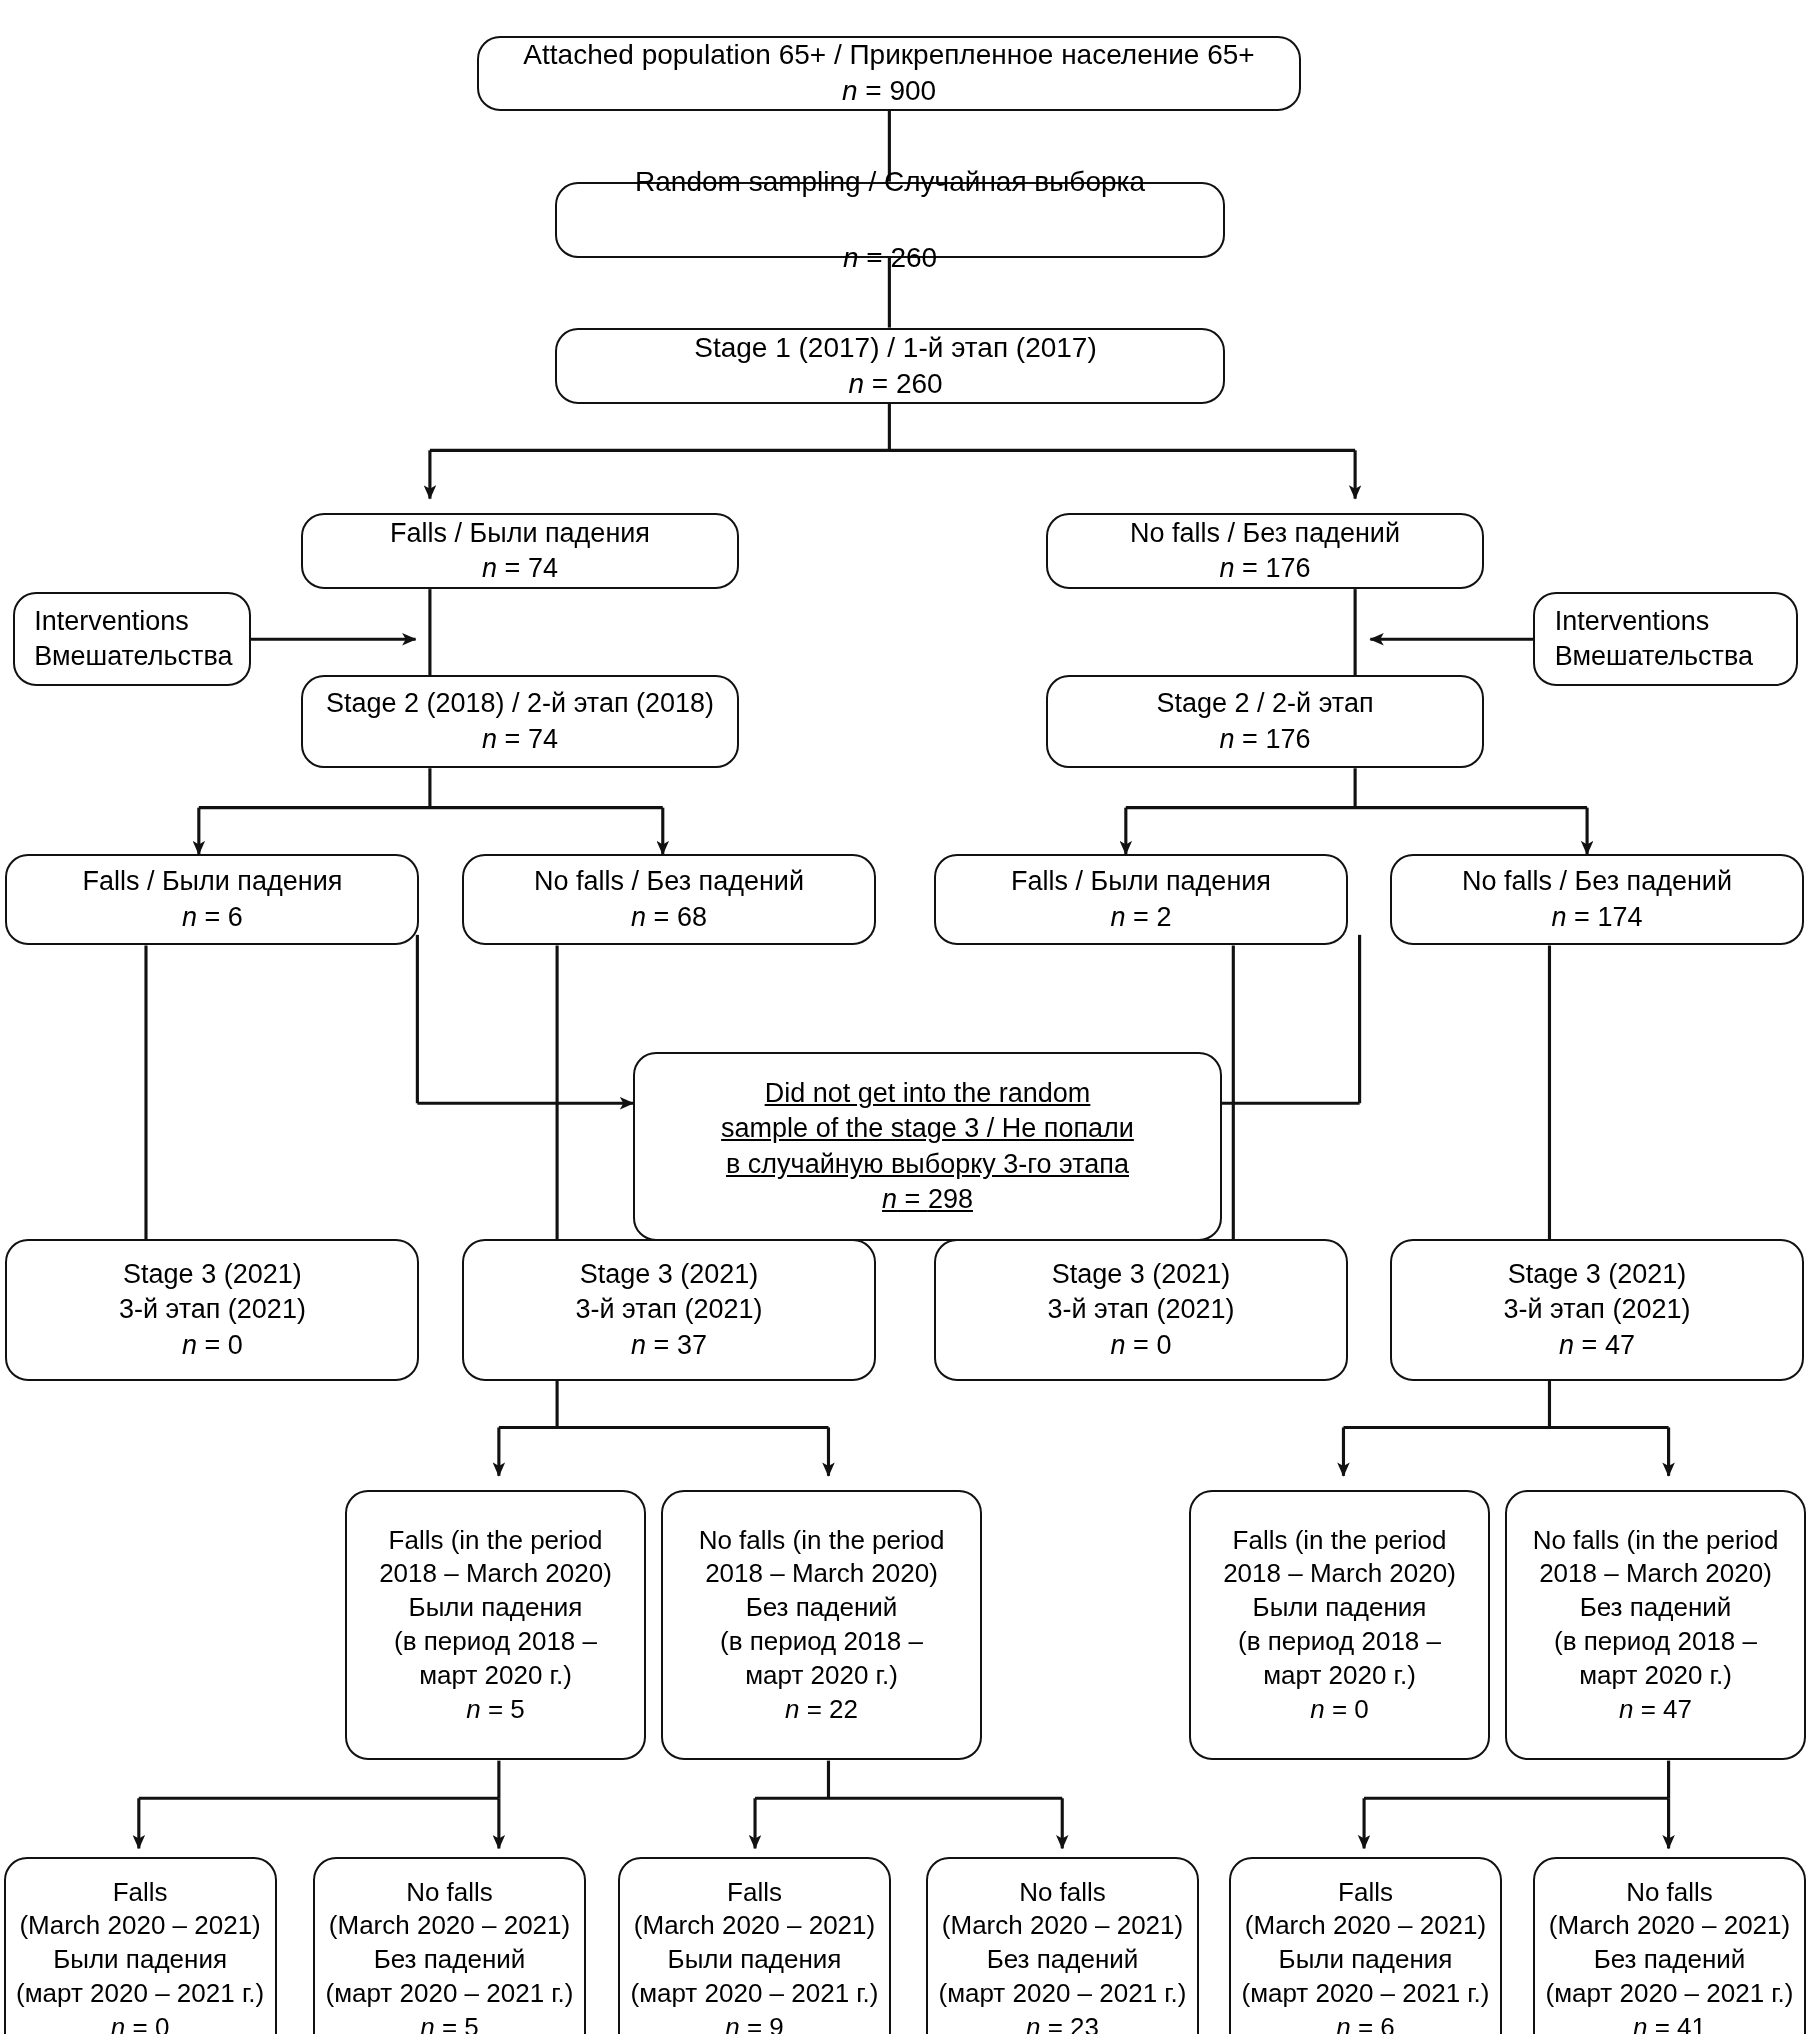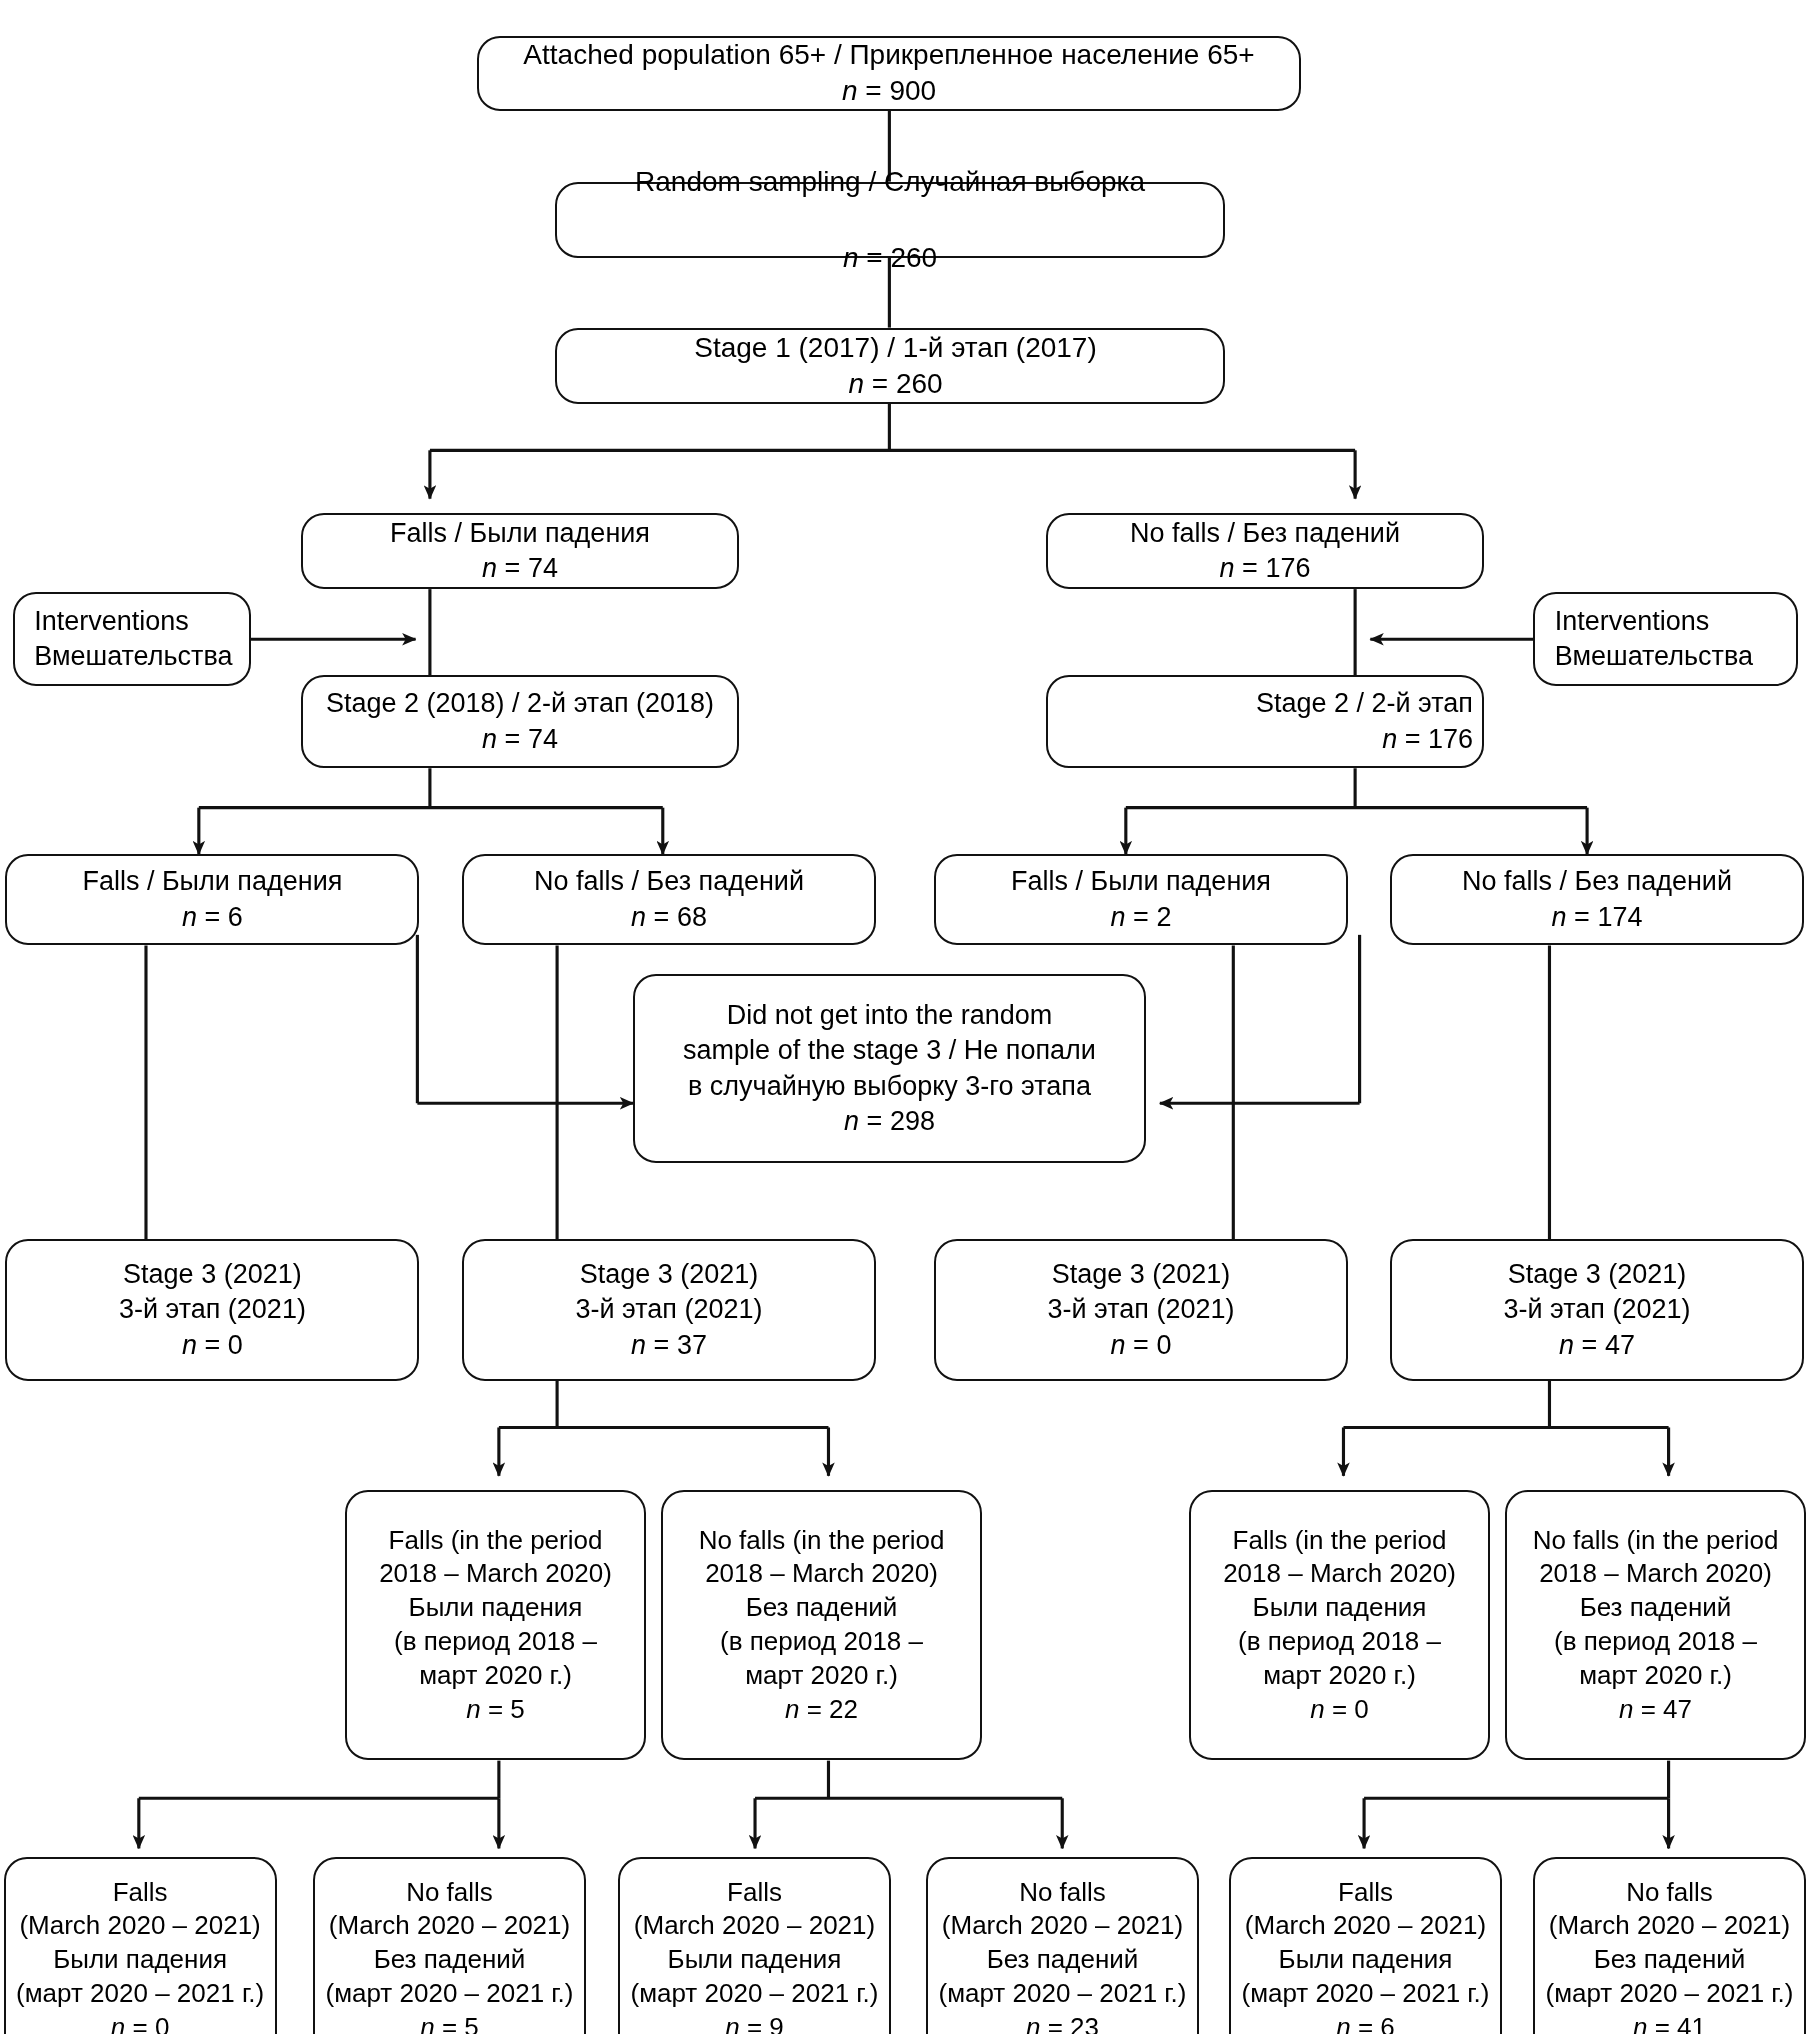--- a/index.html
+++ b/index.html
@@ -166,21 +166,21 @@
   <div class="node fs-mid" style="left:1533px; top:560px; width:265px; height:94px; align-items:flex-start; padding-left:19.7px;">
     <span class="ln">Interventions</span>
     <span class="ln">Вмешательства</span>
   </div>
 
   <div class="node fs-mid" style="left:301px; top:643px; width:438px; height:93px;justify-content:center;">
     <span class="ln">Stage 2 (2018) / 2-й этап (2018)</span>
     <span class="ln nline"><i>n</i> = <span>74</span></span>
   </div>
 
-  <div class="node fs-mid" style="left:1046px; top:643px; width:438px; height:93px;align-items:flex-end;">
+  <div class="node fs-mid" style="left:1046px; top:643px; width:438px; height:93px;">
     <span class="ln">Stage 2 / 2-й этап</span>
     <span class="ln nline"><i>n</i> = <span>176</span></span>
   </div>
 
   <div class="node fs-mid" style="left:5.4px; top:822px; width:414px; height:91px;">
     <span class="ln">Falls / Были падения</span>
     <span class="ln nline"><i>n</i> = <span>6</span></span>
   </div>
 
   <div class="node fs-mid" style="left:462px; top:822px; width:414px; height:91px;">
@@ -191,21 +191,21 @@
   <div class="node fs-mid" style="left:934px; top:822px; width:414px; height:91px;">
     <span class="ln">Falls / Были падения</span>
     <span class="ln nline"><i>n</i> = <span>2</span></span>
   </div>
 
   <div class="node fs-mid" style="left:1390px; top:822px; width:414px; height:91px;">
     <span class="ln">No falls / Без падений</span>
     <span class="ln nline"><i>n</i> = <span>174</span></span>
   </div>
 
-  <div class="node fs-mid" style="left:633px; top:942px; width:513px; height:189px;">
+  <div class="node fs-mid" style="left:633px; top:1020px; width:589px; height:189px;text-decoration:underline;">
     <span class="ln">Did not get into the random</span>
     <span class="ln">sample of the stage 3 / Не попали</span>
     <span class="ln">в случайную выборку 3-го этапа</span>
     <span class="ln nline"><i>n</i> = <span>298</span></span>
   </div>
 
   <div class="node fs-mid" style="left:5.4px; top:1207px; width:414px; height:142px;">
     <span class="ln">Stage 3 (2021)</span>
     <span class="ln">3-й этап (2021)</span>
     <span class="ln nline"><i>n</i> = <span>0</span></span>

